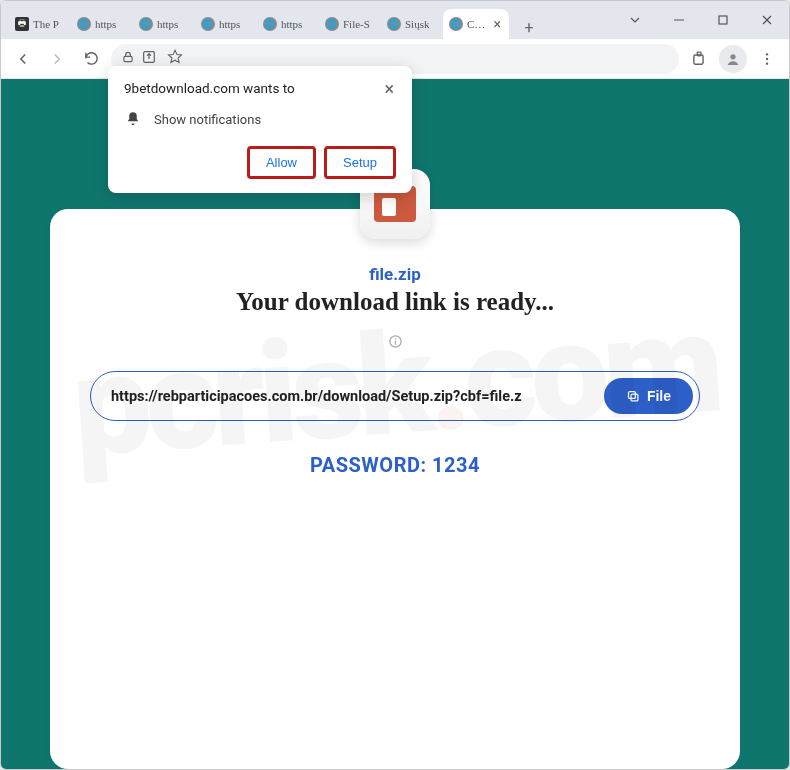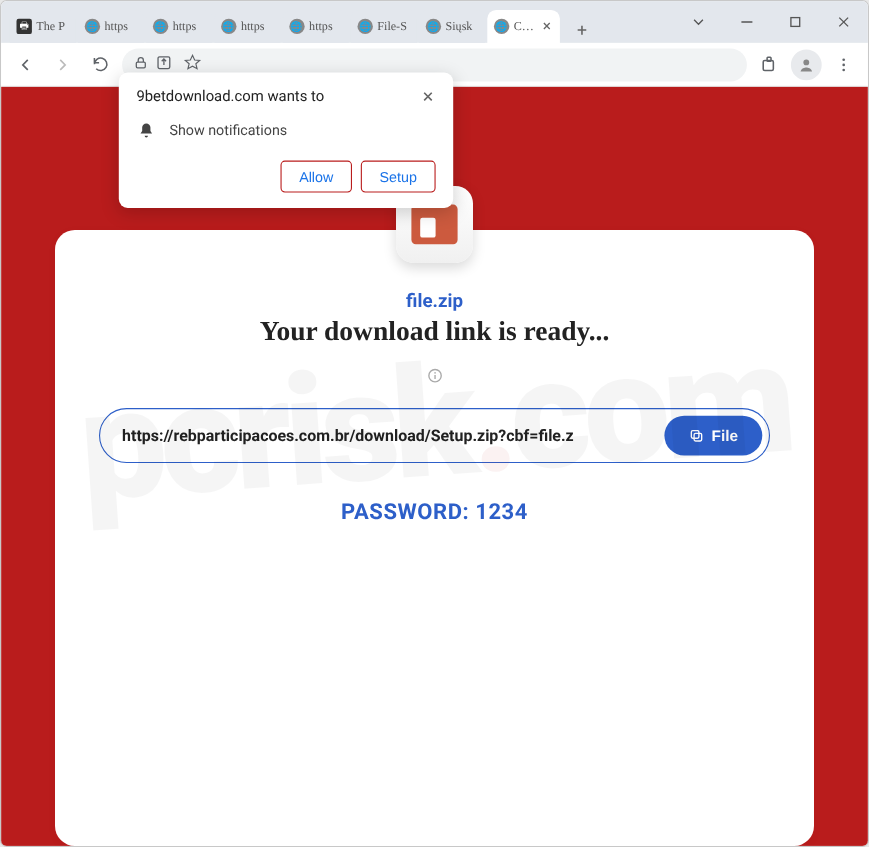--- a/index.html
+++ b/index.html
@@ -192,30 +192,30 @@
       color: #444;
     }
     .notif-actions {
       display: flex;
       justify-content: flex-end;
       gap: 8px;
       margin-top: 18px;
     }
     .notif-btn {
       padding: 6px 16px;
-      border: 1px solid #b91c1c;
+      border: 3px solid #b91c1c;
       border-radius: 4px;
       background: #fff;
       color: #1a73e8;
       font-size: 13px;
       cursor: pointer;
     }
     
     .page {
-      background: #b91c1c;
+      background: #0f766e;
       height: calc(100% - 78px);
       padding-top: 130px;
       display: flex;
       justify-content: center;
     }
     .card {
       width: 690px;
       background: #fff;
       border-radius: 18px;
       box-shadow: 0 2px 10px rgba(0,0,0,0.03);

